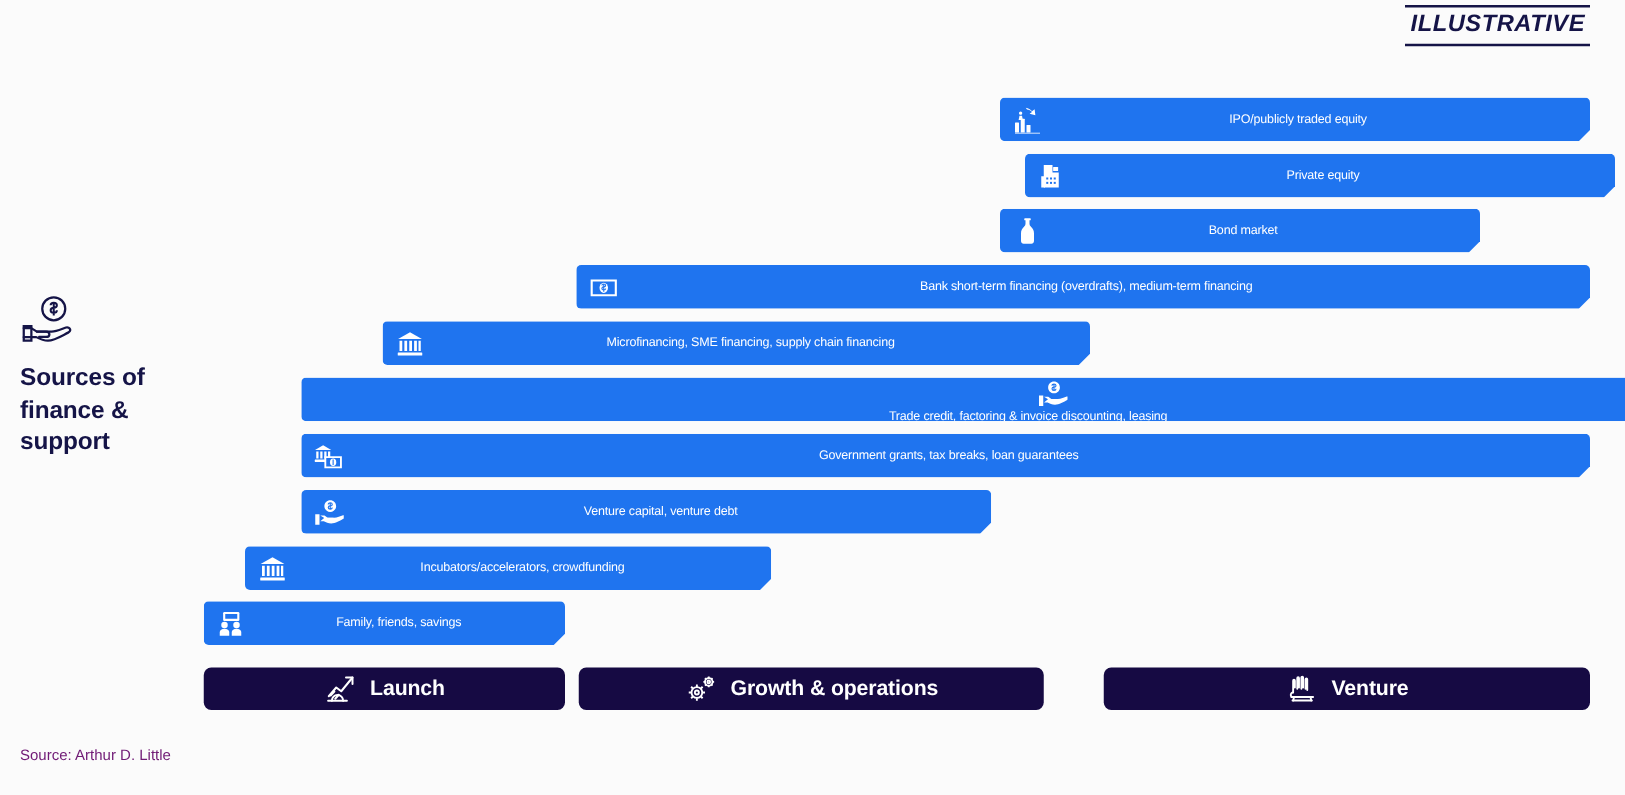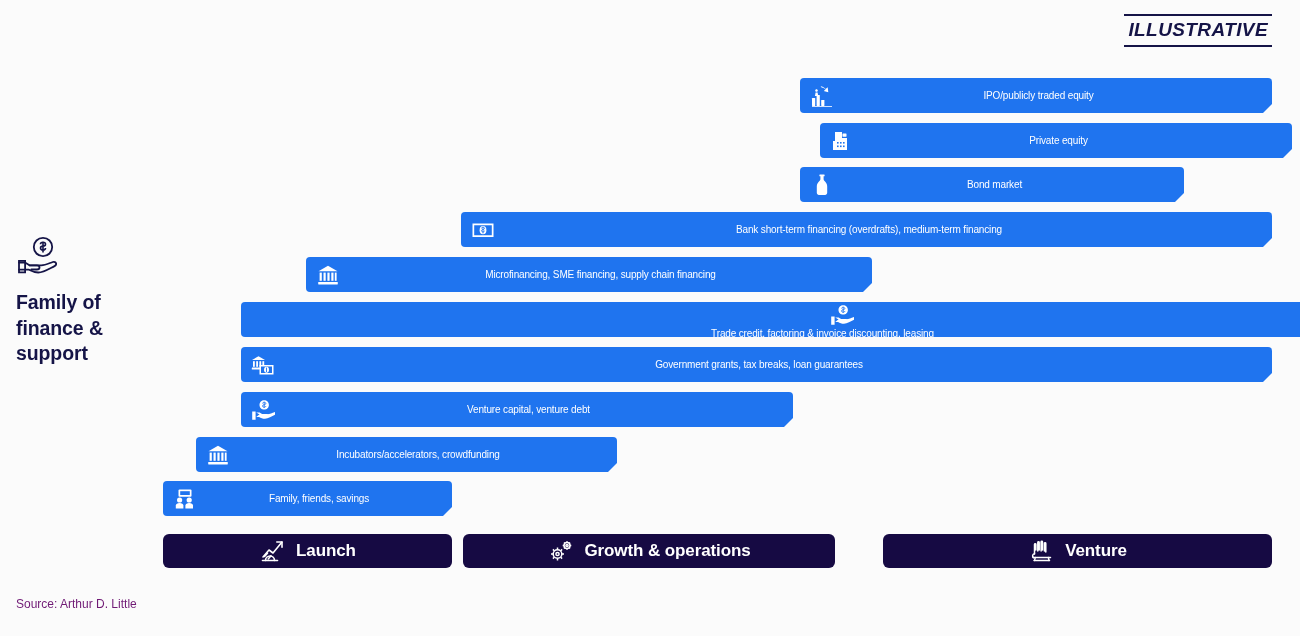--- a/index.html
+++ b/index.html
@@ -19,21 +19,21 @@
     position: absolute;
     left: 0; top: 0;
     width: 1300px;
     height: 636px;
   }
 
   
   .illustrative {
     position: absolute;
     right: 28px;
-    top: 14px;
+    top: 4px;
     border-top: 2px solid #151447;
     border-bottom: 2px solid #151447;
     padding: 3px 4px 4px 4px;
     font-style: italic;
     font-weight: 700;
     font-size: 19px;
     letter-spacing: 0.4px;
     color: #151447;
     line-height: 1.15;
   }
@@ -143,21 +143,21 @@
     <div class="icon-wrap">
       <svg width="46" height="40" viewBox="0 0 46 40" fill="none" stroke="#151447" stroke-width="1.8">
         <circle cx="27" cy="11" r="9.2" fill="none"></circle>
         <path d="M27 5.6 v10.8 M24.5 8.2 c0-1.3 1.2-2 2.5-2 s2.5.7 2.5 2 -1.2 1.9-2.5 1.9 -2.5.7-2.5 2 1.2 2 2.5 2 2.5-.7 2.5-2" fill="none" stroke-width="1.6"></path>
         <path d="M3 26.5 h6 l4.5 2.8 h7.4 c1.5 0 2.6 1 2.6 2.2 0 1.2-1.1 2-2.6 2 h-5.6" fill="none" stroke-linejoin="round" stroke-linecap="round"></path>
         <path d="M13.5 29.3 c4 0 8.4 0 11.8 0 4 0 8-2.1 11.5-3.3 1.6-.5 3 .3 3.3 1.5.3 1.1-.4 2-1.6 2.6 -5 2.5-11 6.4-16.2 6.4 -3.9 0-6.6-1.4-9.3-2.8 H3" fill="none" stroke-linejoin="round" stroke-linecap="round"></path>
         <path d="M3 24.8 h6.1 v11.6 H3 z" fill="none"></path>
       </svg>
     </div>
     <div class="title">
-      <div>Family of</div>
+      <div>Sources of</div>
       <div>finance &amp;</div>
       <div>support</div>
     </div>
   </div>
 
   <div class="bar" style="left:800px; width:472px; top:78px;">
     <div class="bar-icon">
       <svg width="22" height="22" viewBox="0 0 22 22" fill="#ffffff">
         <rect x="1" y="13" width="3.2" height="8" rx="0.4"></rect>
         <rect x="5.6" y="10" width="3.2" height="11" rx="0.4"></rect>

